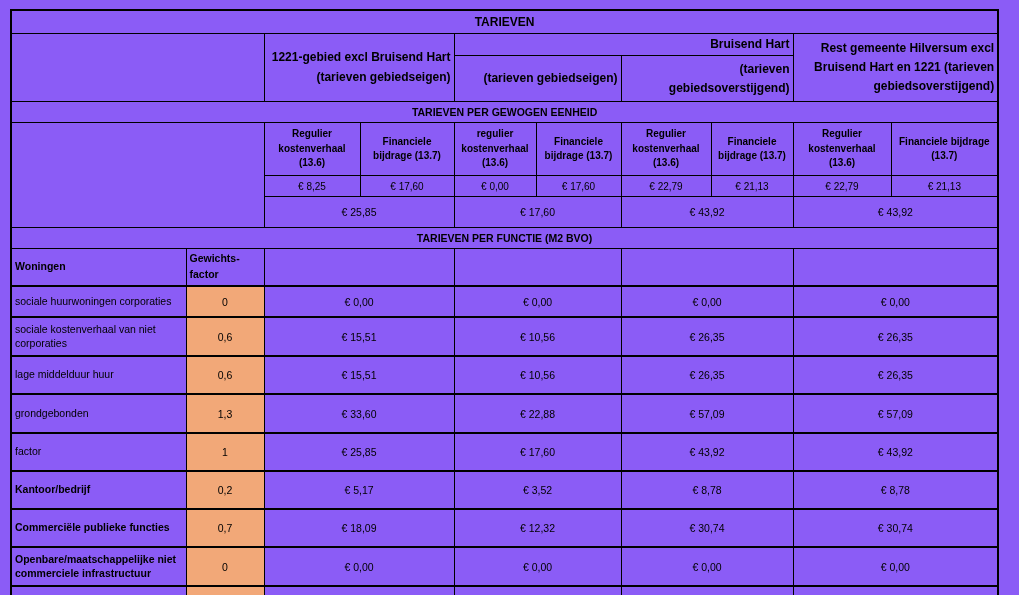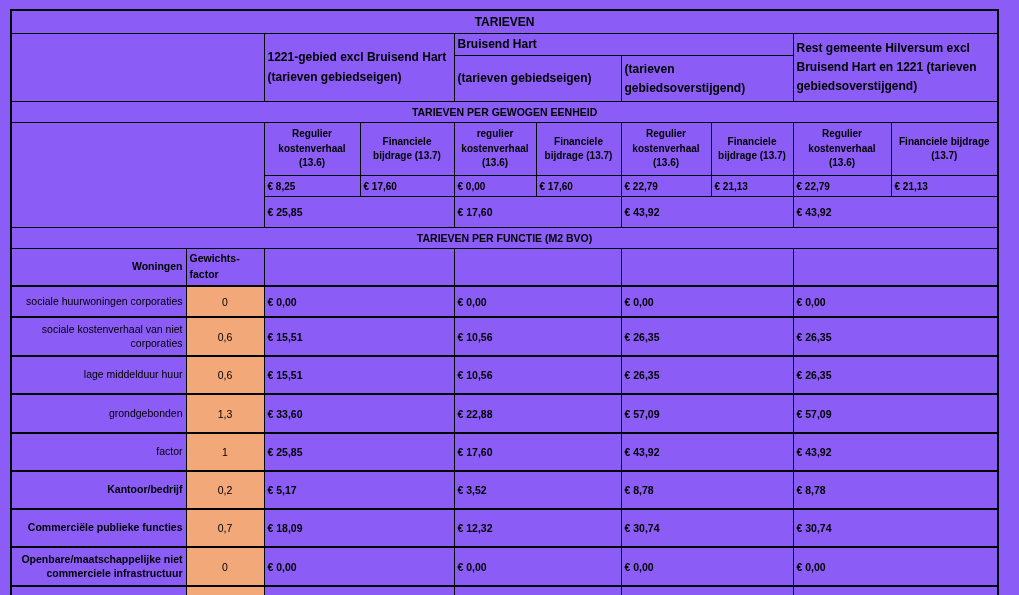--- a/index.html
+++ b/index.html
@@ -32,21 +32,21 @@
     overflow: hidden;
   }
   
   td.title-cell {
     text-align: center;
     font-weight: bold;
     font-size: 12px;
     height: 20px;
   }
   td.ghdr {
-    text-align: left;
+    text-align: right;
     font-weight: bold;
     font-size: 12px;
     line-height: 1.6;
     white-space: pre-line;
   }
   tr.bh-top td { height: 19px; }
   tr.group-sub td { height: 43px; }
   td.section-cell {
     text-align: center;
     font-weight: bold;
@@ -58,29 +58,29 @@
   }
   td.subhdr {
     text-align: center;
     font-weight: bold;
     font-size: 10px;
     line-height: 1.45;
     white-space: pre-line;
     height: 50px;
   }
   td.money {
-    text-align: left;
-    font-weight: bold;
+    text-align: center;
+    font-weight: normal;
     font-size: 10.5px;
   }
   tr.wvalues td { height: 18px; font-size: 10px; }
   tr.wtotals td { height: 28px; }
   tr.fn-hdr td { height: 34px; }
   td.lbl {
-    text-align: right;
+    text-align: left;
     font-size: 10.5px;
     padding-left: 5px;
     line-height: 1.3;
   }
   td.lbl.b, td.factor-hdr, td.woningen { font-weight: bold; }
   td.factor-hdr {
     text-align: left;
     font-size: 10.5px;
     white-space: pre-line;
     line-height: 1.5;

